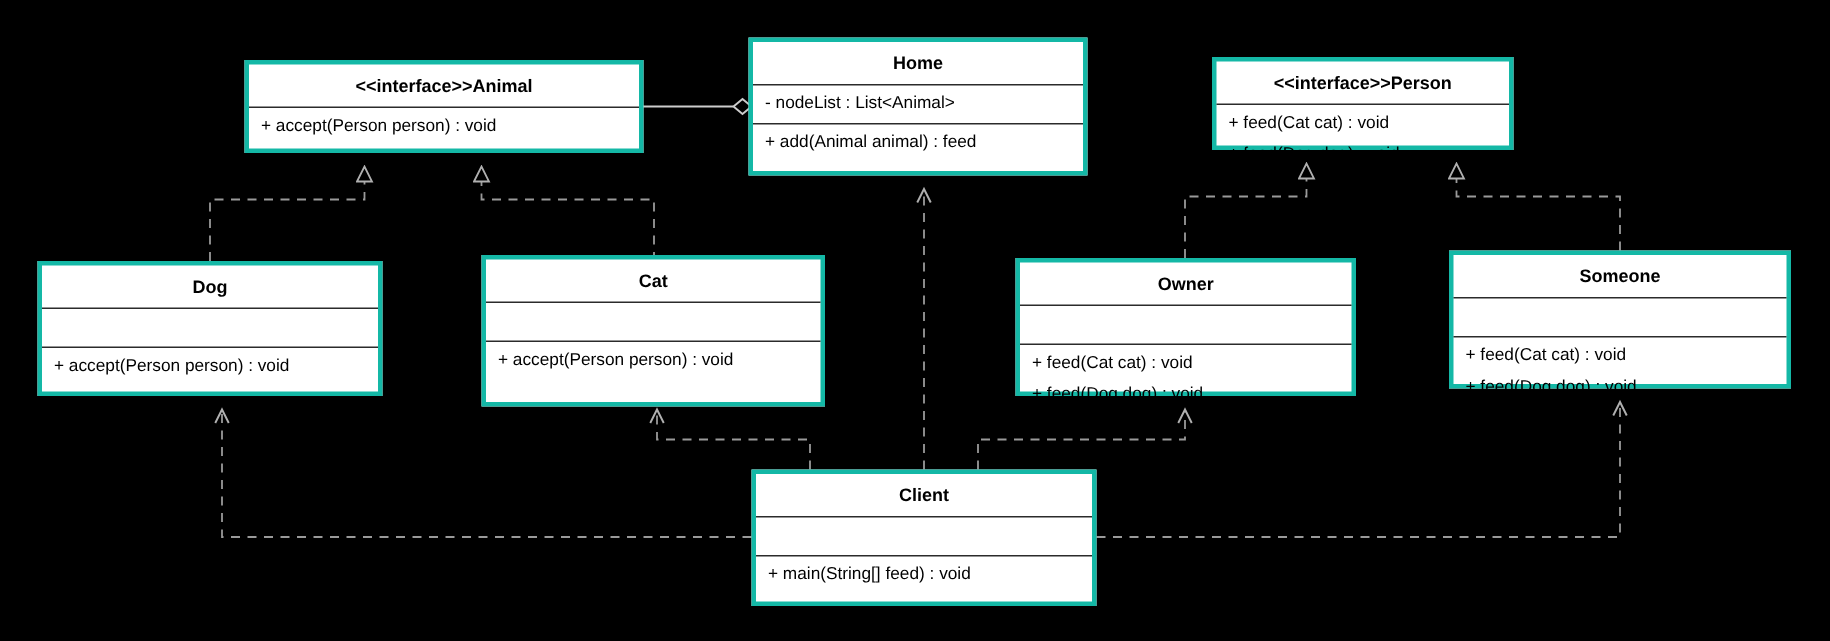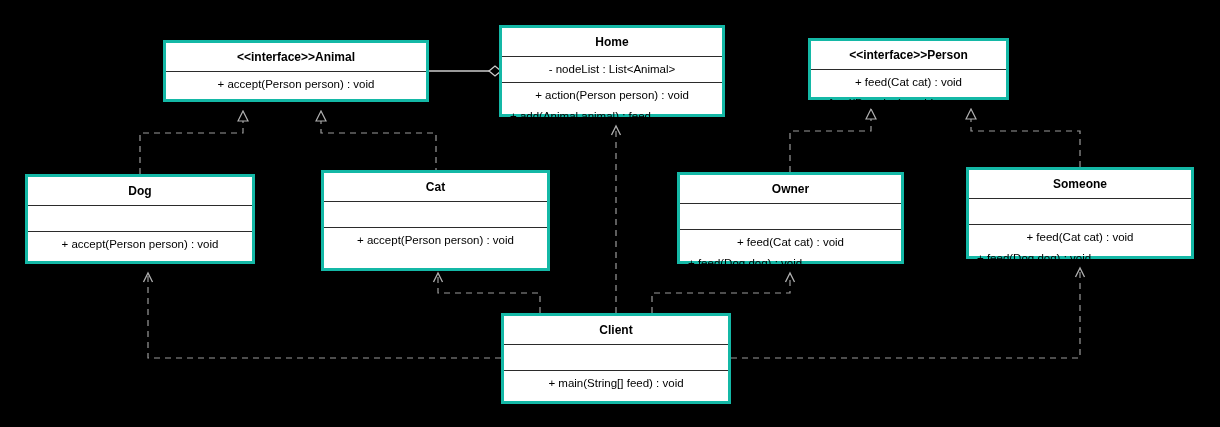--- a/index.html
+++ b/index.html
@@ -51,21 +51,20 @@
   }
   .uml-row {
     font-size: 11.5px;
     line-height: 17px;
     padding: 2px 8px 2px 8px;
     white-space: nowrap;
     overflow: hidden;
   }
   .uml-compartment .uml-row:first-child {
     padding-top: 4px;
-    text-align: center;
   }
   .uml-compartment .uml-row:last-child {
     padding-bottom: 4px;
   }
 </style>
 </head>
 <body>
 
 <div id="canvas">
 
@@ -130,21 +129,20 @@
       <div class="uml-row">+ accept(Person person) : void</div>
     </div>
   </div>
 
   <div class="uml-class" style="left:499px; top:25px; width:226px; height:92px;">
     <div class="uml-title">Home</div>
     <div class="uml-compartment">
       <div class="uml-row">- nodeList : List&lt;Animal&gt;</div>
     </div>
     <div class="uml-compartment">
-      <div class="uml-row">+ action(Person person) : void</div>
       <div class="uml-row">+ add(Animal animal) : feed</div>
     </div>
   </div>
 
   <div class="uml-class" style="left:808px; top:38px; width:201px; height:62px;">
     <div class="uml-title">&lt;&lt;interface&gt;&gt;Person</div>
     <div class="uml-compartment">
       <div class="uml-row">+ feed(Cat cat) : void</div>
       <div class="uml-row">+ feed(Dog dog) : void</div>
     </div>

